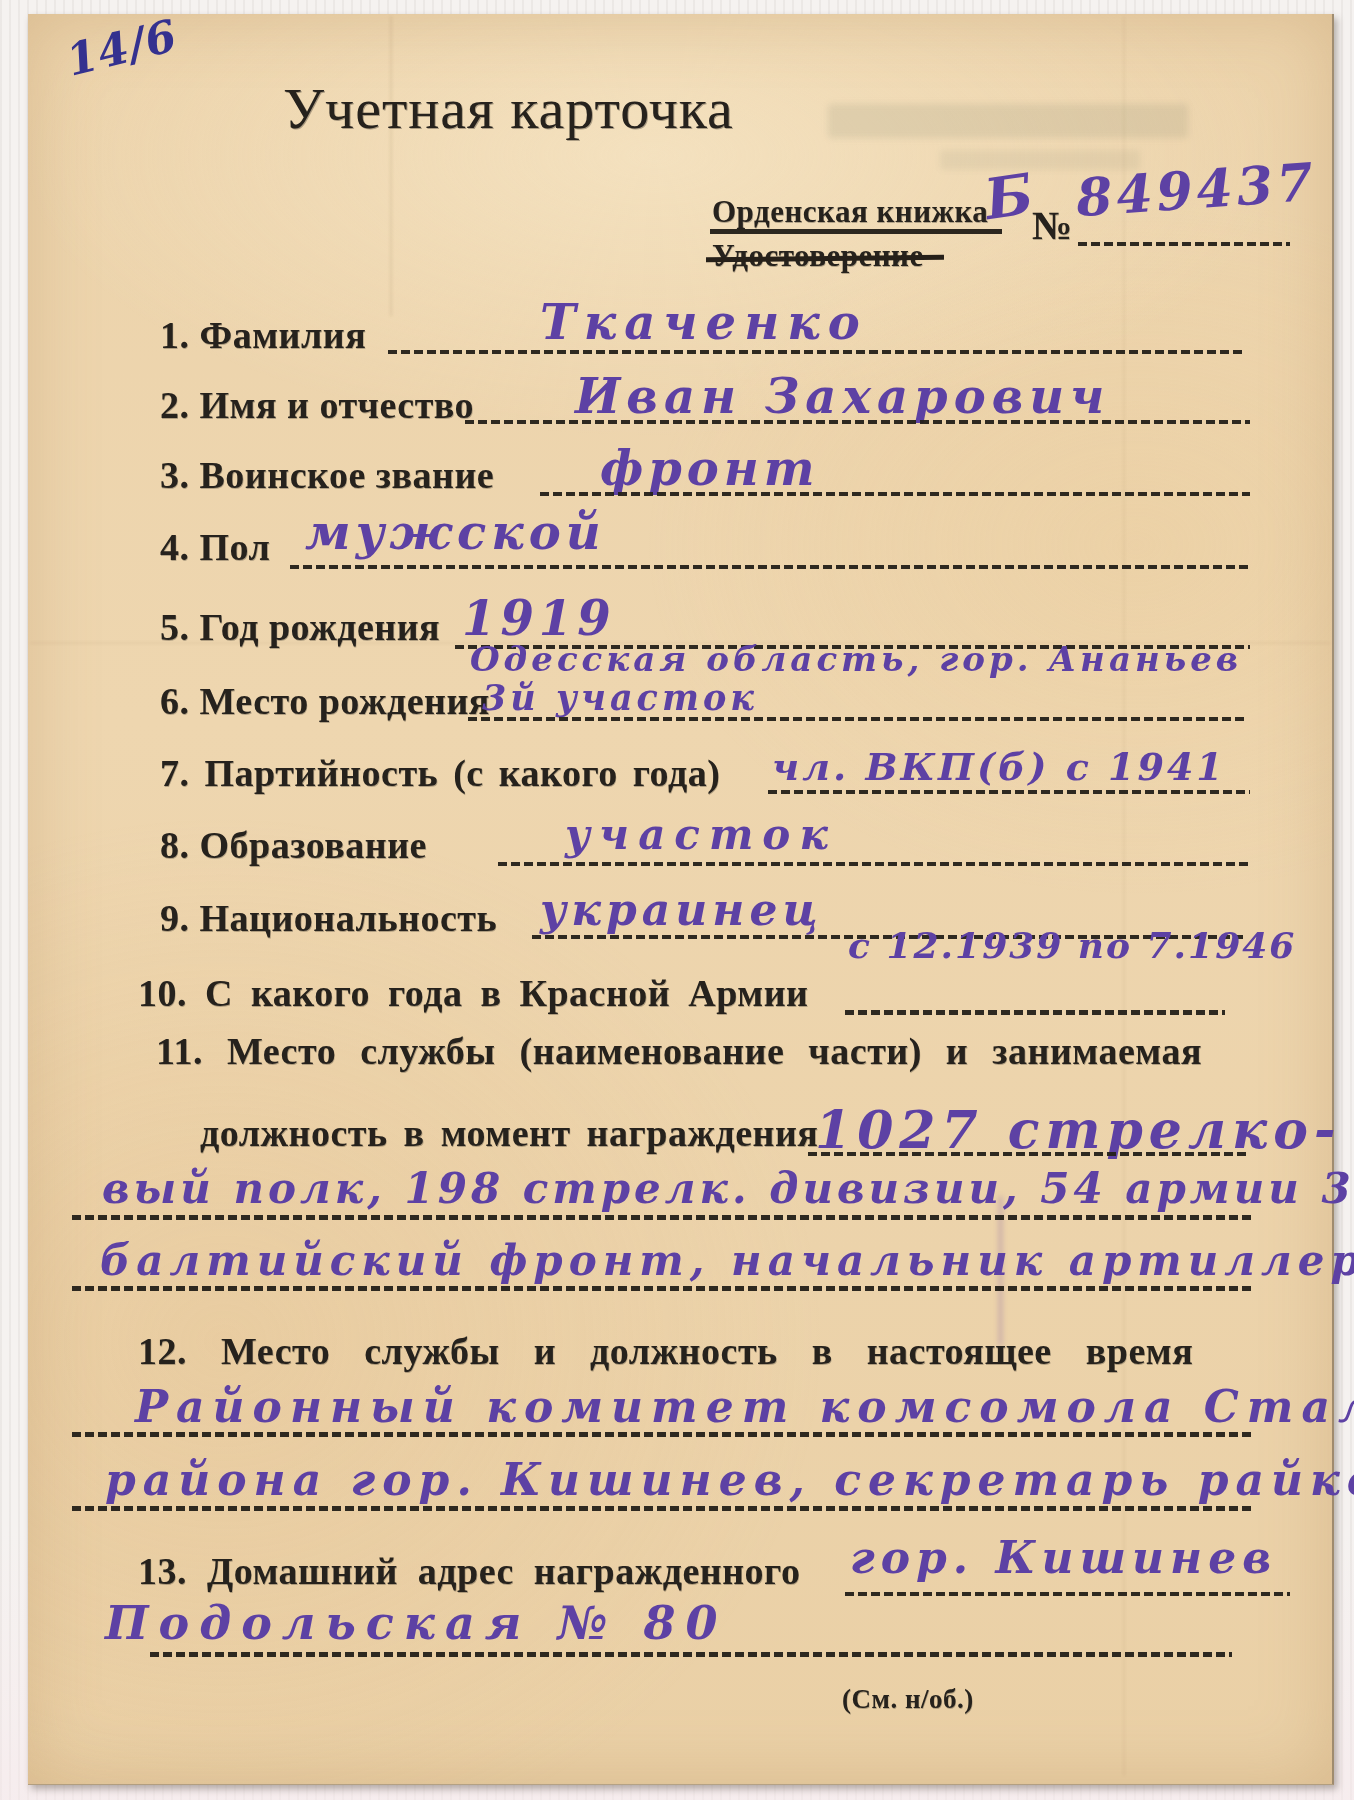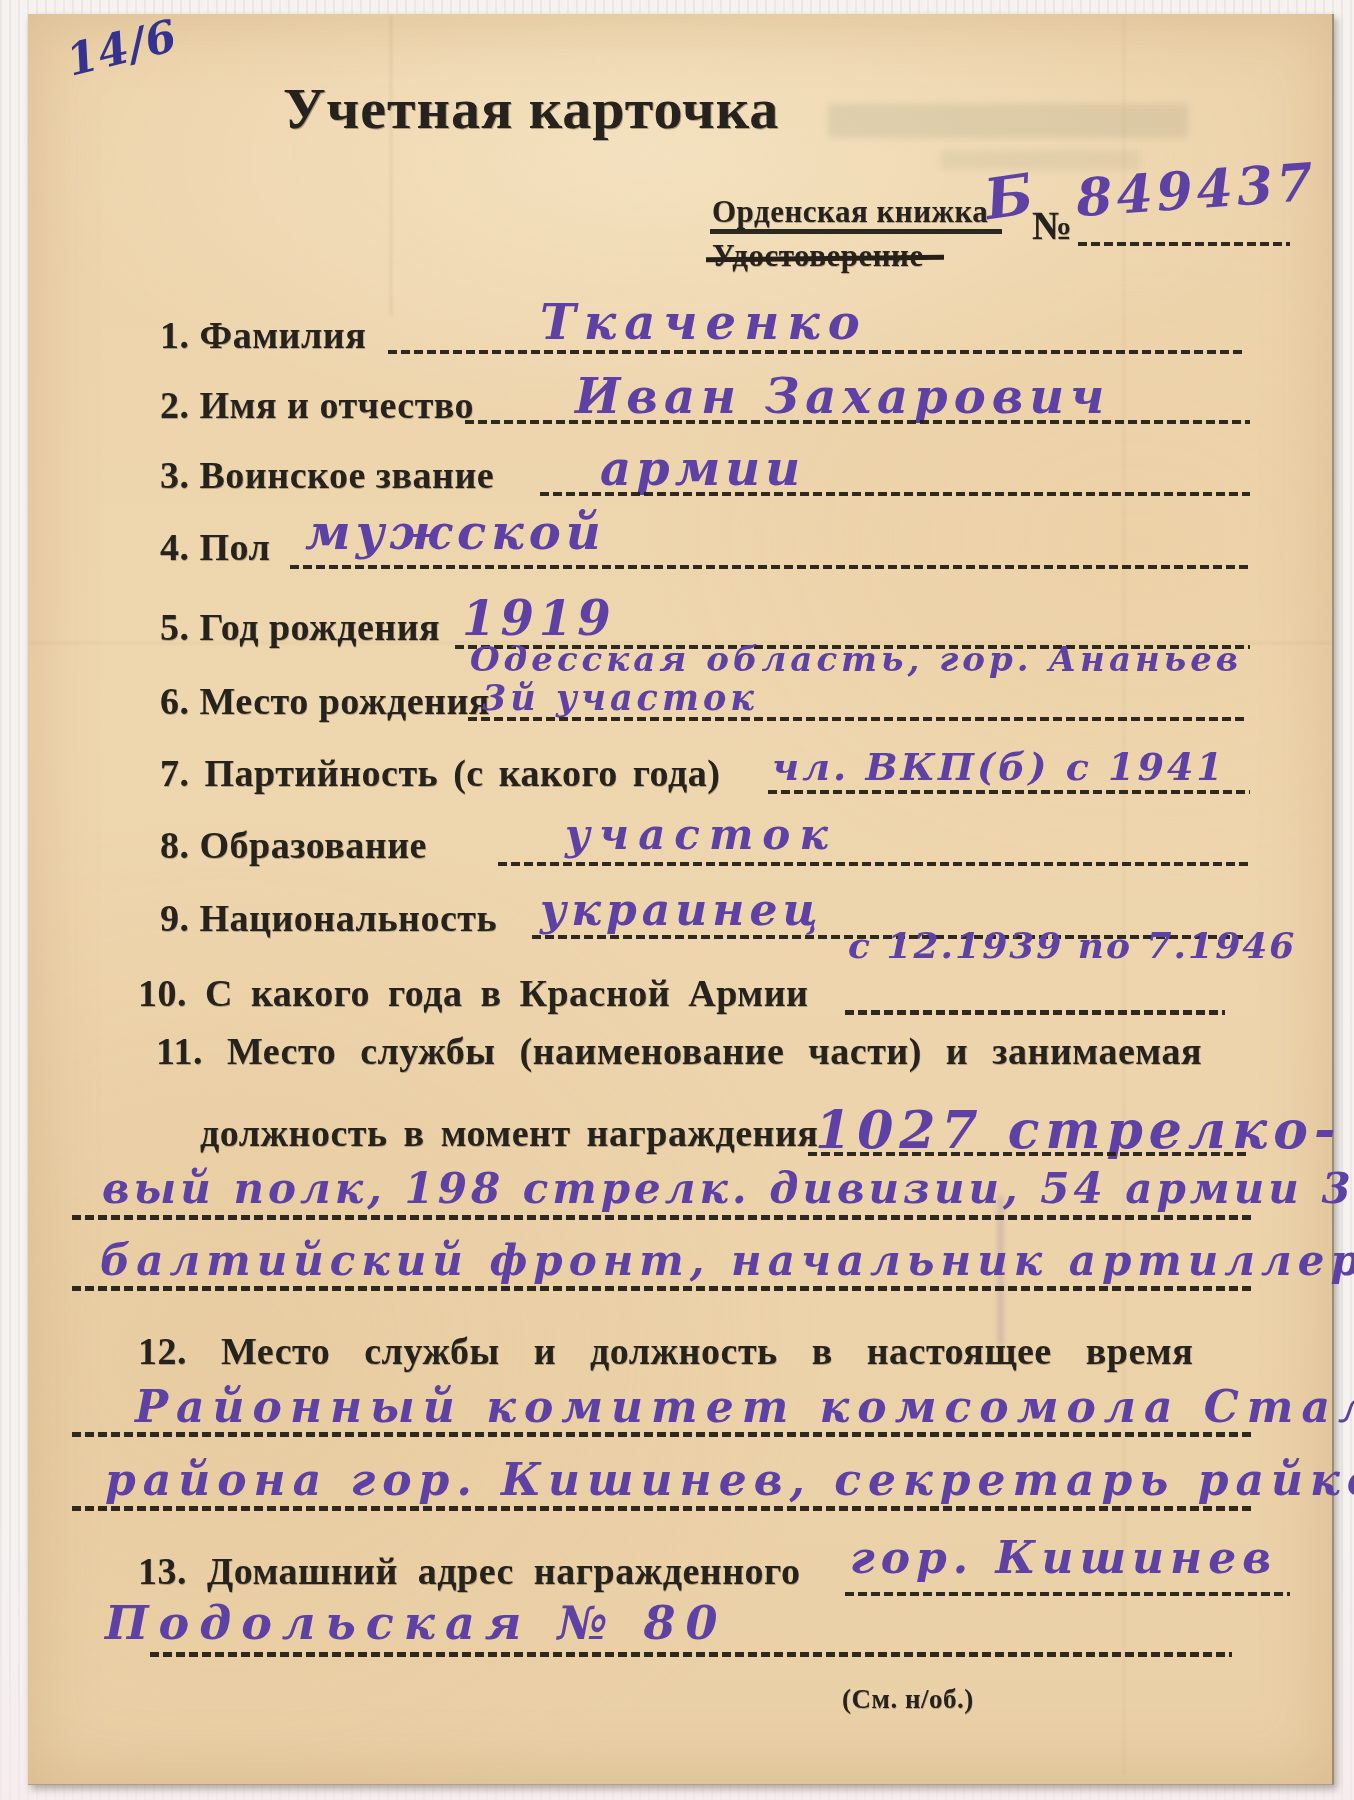--- a/index.html
+++ b/index.html
@@ -34,21 +34,21 @@
   .smudge{position:absolute;background:rgba(100,60,165,.20);filter:blur(2.5px);border-radius:3px;}
 
   .lbl{
     position:absolute;white-space:nowrap;line-height:1;
     font-family:"Liberation Serif",serif;font-weight:700;font-size:38px;color:var(--print);
     letter-spacing:.5px;text-shadow:.6px .6px 0 rgba(40,35,30,.30);
   }
   .head-lbl{font-size:31px;}
   .title{
     position:absolute;white-space:nowrap;line-height:1;
-    font-family:"Liberation Serif",serif;font-weight:700;font-size:58px;color:var(--print);
+    font-family:"Liberation Serif",serif;font-weight:400;font-size:58px;color:var(--print);
     letter-spacing:1px;text-shadow:1px 1px 0 rgba(40,35,30,.35);
   }
   .hw{
     position:absolute;white-space:nowrap;line-height:1;
     font-family:"DejaVu Serif",serif;font-style:italic;font-weight:700;
     font-size:48px;color:var(--hand);letter-spacing:5px;
   }
   .rule{
     position:absolute;height:4px;opacity:.95;
     background-image:repeating-linear-gradient(90deg, #242019 0 9px, rgba(36,32,25,0) 9px 13px);
@@ -87,21 +87,21 @@
 
   <div class="lbl" style="left:160px;top:316px;">1. Фамилия</div>
   <div class="hw" style="left:540px;top:298px;letter-spacing:8px;">Ткаченко</div>
   <div class="rule" style="left:388px;top:350px;width:857px;"></div>
 
   <div class="lbl" style="left:160px;top:386px;">2. Имя и отчество</div>
   <div class="hw" style="left:575px;top:372px;letter-spacing:6px;font-style:italic;">Иван Захарович</div>
   <div class="rule" style="left:465px;top:420px;width:785px;"></div>
 
   <div class="lbl" style="left:160px;top:456px;">3. Воинское звание</div>
-  <div class="hw" style="left:600px;top:444px;">армии</div>
+  <div class="hw" style="left:600px;top:444px;">фронт</div>
   <div class="rule" style="left:540px;top:492px;width:710px;"></div>
 
   <div class="lbl" style="left:160px;top:528px;">4. Пол</div>
   <div class="hw" style="left:305px;top:508px;">мужской</div>
   <div class="rule" style="left:290px;top:565px;width:960px;"></div>
 
   <div class="lbl" style="left:160px;top:608px;">5. Год рождения</div>
   <div class="hw" style="left:462px;top:594px;">1919</div>
   <div class="rule" style="left:455px;top:645px;width:795px;"></div>
 

